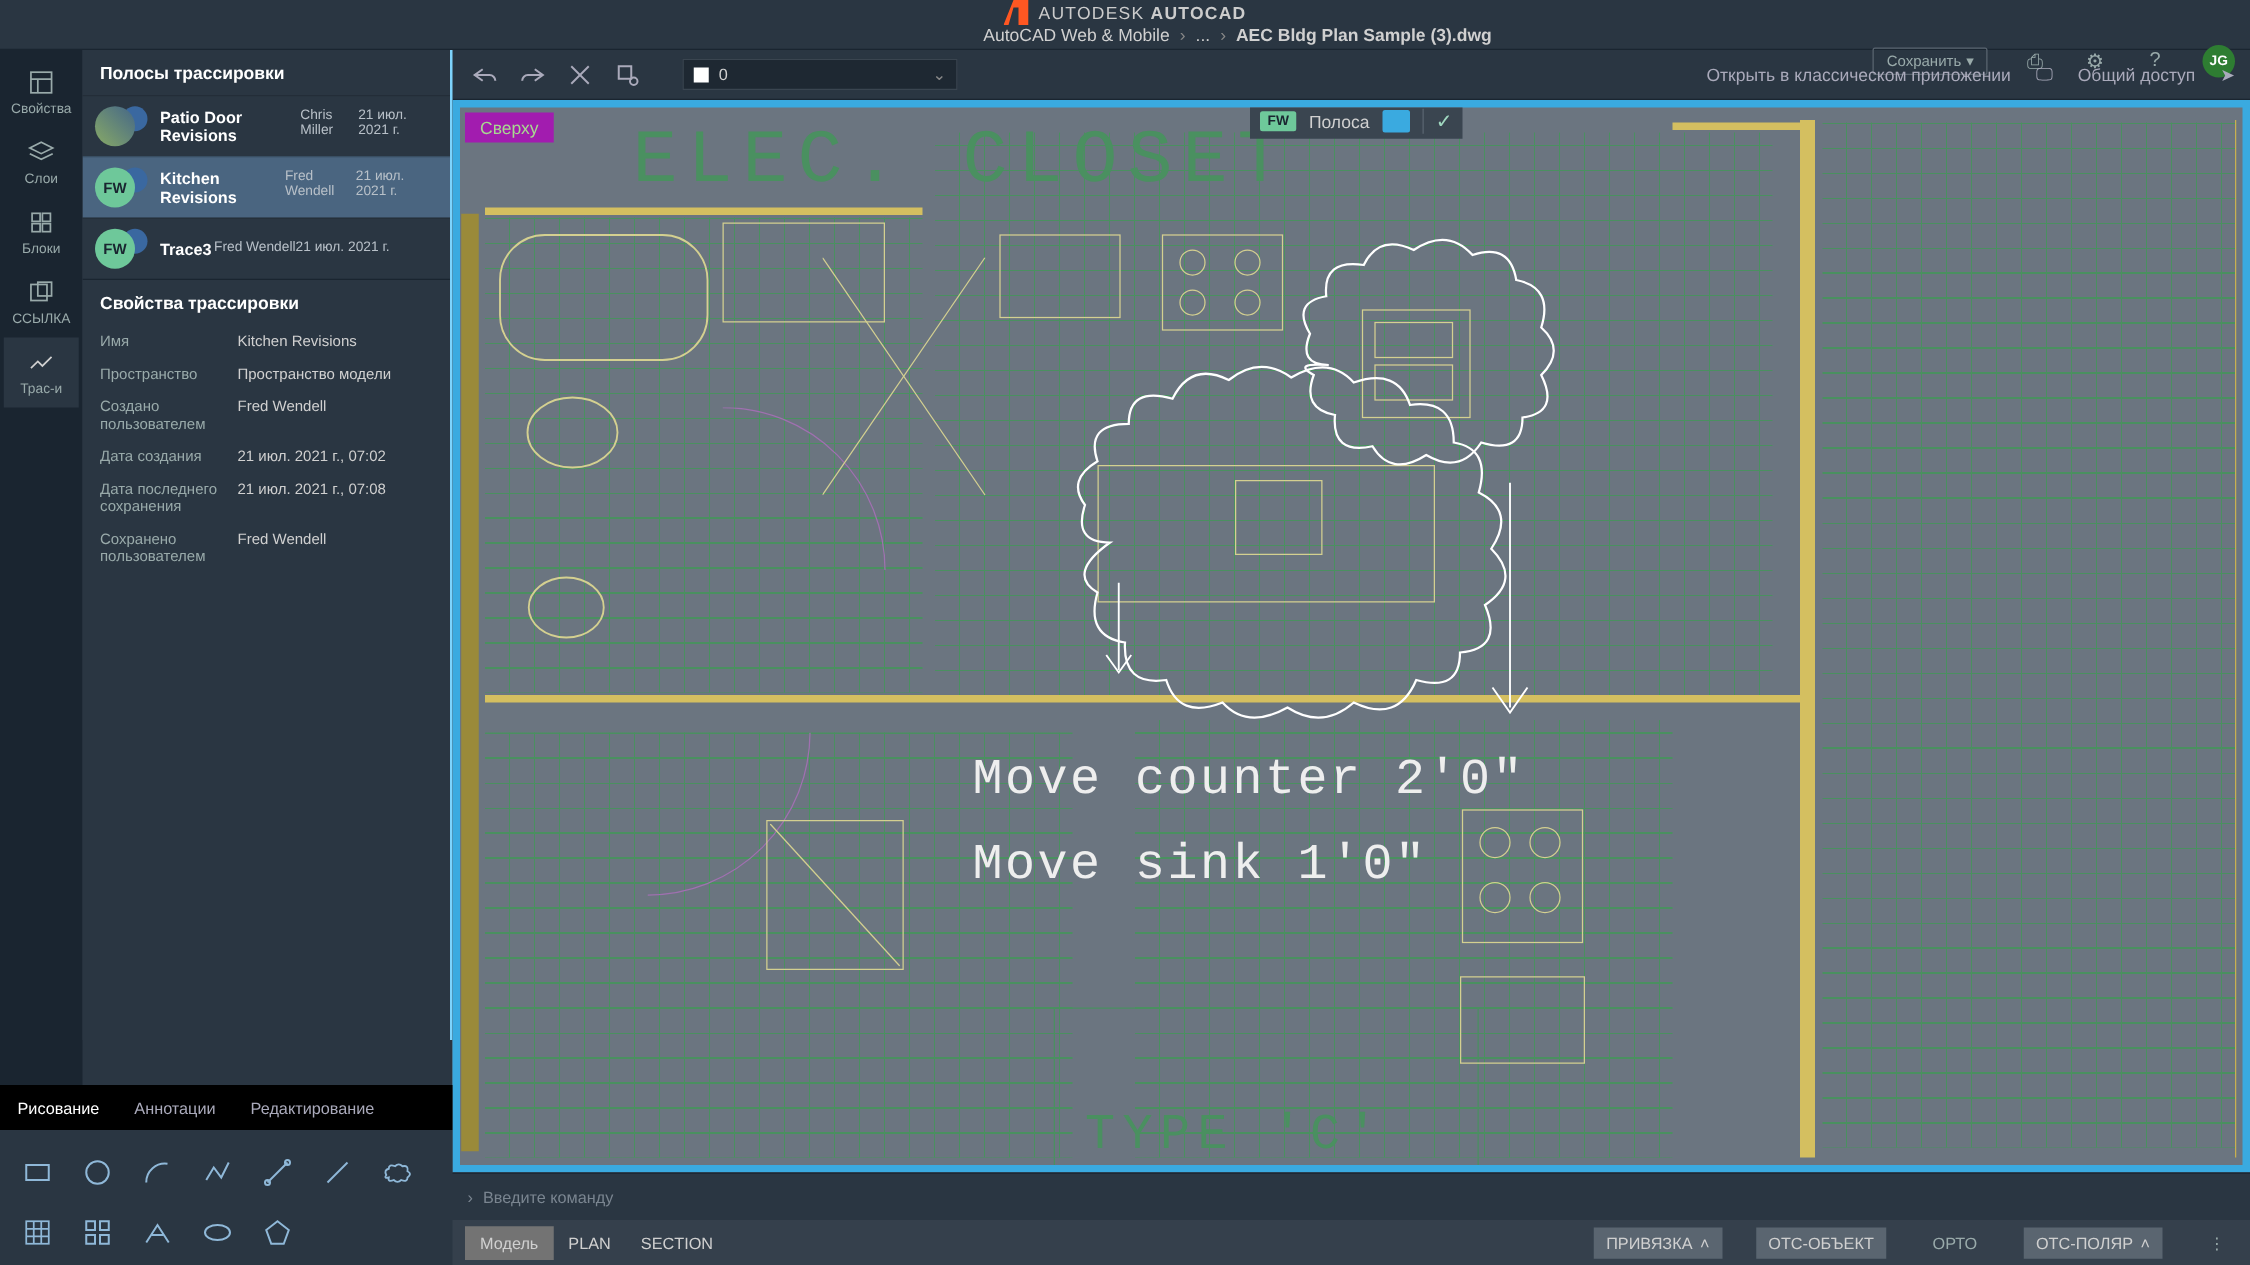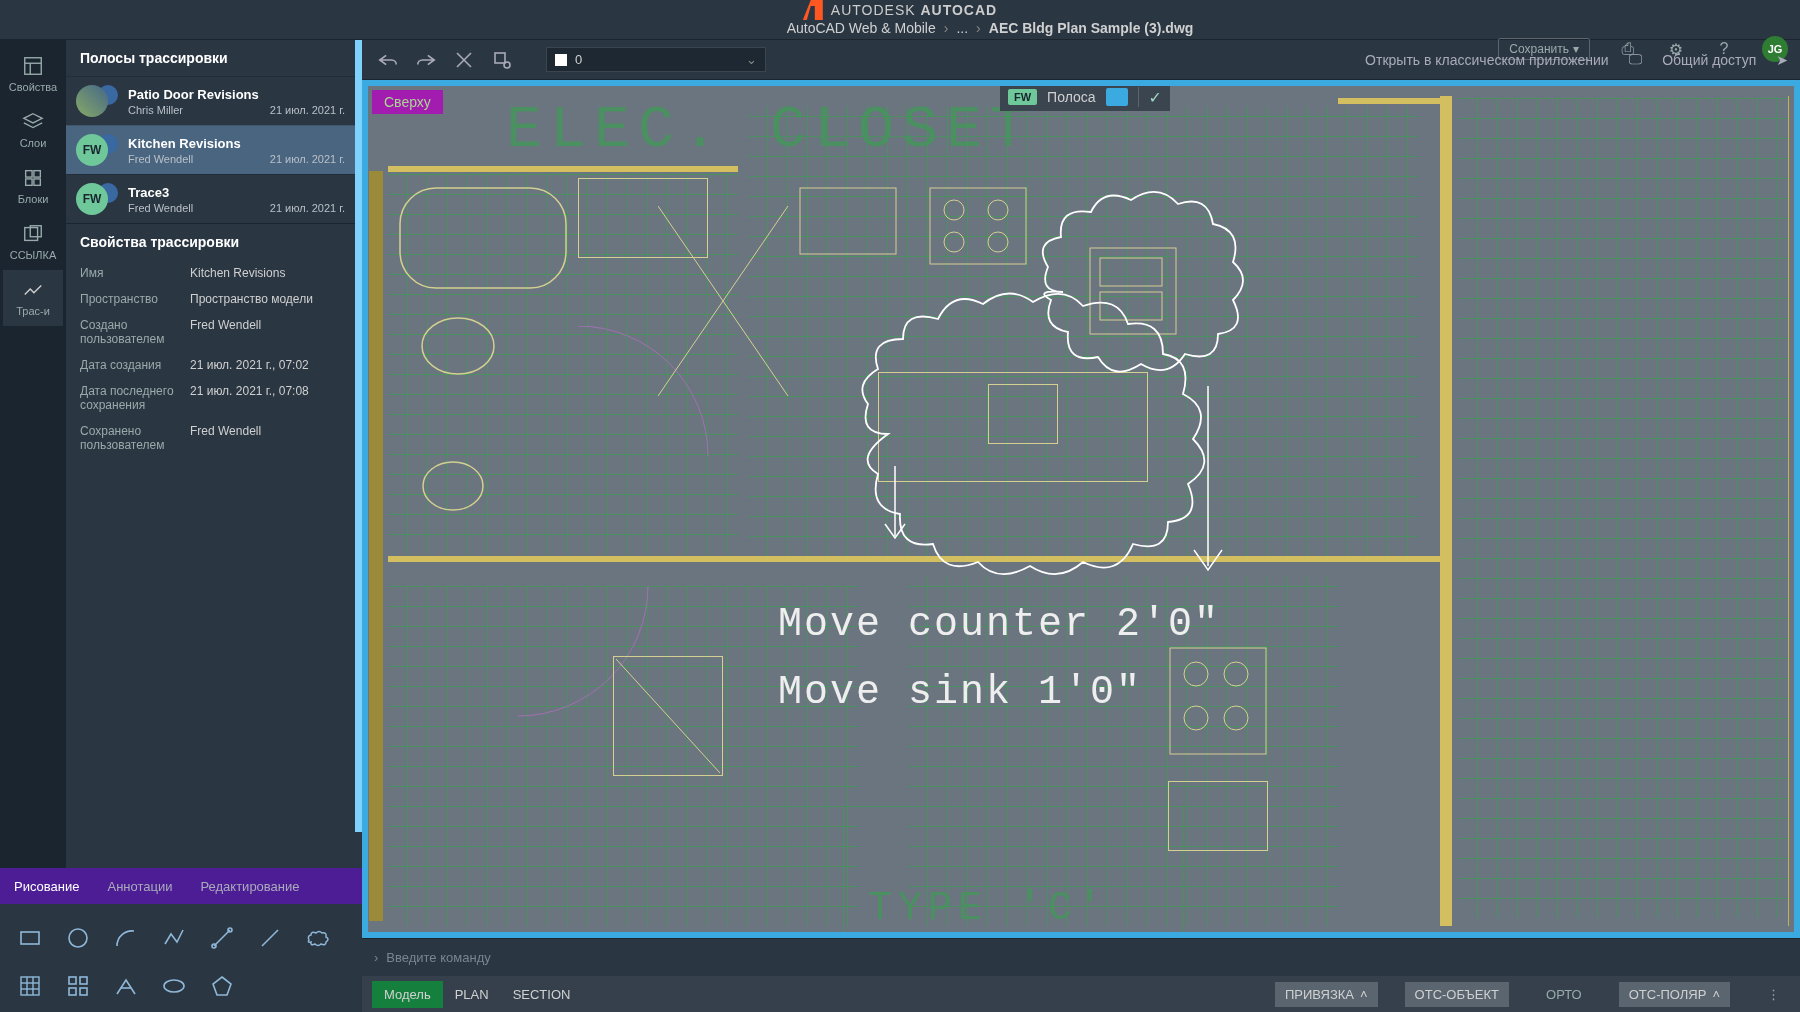--- a/index.html
+++ b/index.html
@@ -24,38 +24,38 @@
 .layer-swatch { width: 12px; height: 12px; background: #fff; }
 .toolbar-right { margin-left: auto; display: flex; align-items: center; gap: 20px; font-size: 14px; color: #aab; }
 
 
 .left-rail { position: absolute; left: 0; top: 40px; width: 66px; height: calc(100% - 40px); background: #1a2530; display: flex; flex-direction: column; align-items: center; padding-top: 6px; }
 .rail-item { width: 60px; height: 56px; display: flex; flex-direction: column; align-items: center; justify-content: center; gap: 4px; font-size: 11px; color: #9aa; cursor: pointer; }
 .rail-item.active { background: #2a3642; }
 .rail-icon { width: 22px; height: 22px; }
 
 
-.side-panel { position: absolute; left: 66px; top: 40px; width: 296px; height: calc(100% - 220px); background: #2a3642; border-right: 7px solid #7dd3fc; overflow-y: auto; }
+.side-panel { position: absolute; left: 66px; top: 40px; width: 296px; height: calc(100% - 220px); background: #2a3642; border-right: 2px solid #7dd3fc; overflow-y: auto; }
 .panel-title { padding: 10px 14px; font-size: 14px; font-weight: bold; color: #fff; }
 .trace-item { display: flex; align-items: center; padding: 8px 10px; gap: 10px; cursor: pointer; border-top: 1px solid rgba(0,0,0,0.15); }
 .trace-item.selected { background: #4a6580; }
 .trace-avatar { width: 32px; height: 32px; border-radius: 50%; display: flex; align-items: center; justify-content: center; font-size: 12px; font-weight: bold; color: #fff; position: relative; }
 .trace-avatar-stack { display: flex; position: relative;}
 .trace-avatar-2 { width: 20px; height: 20px; border-radius: 50%; margin-left: -10px; display:flex; align-items:center; justify-content:center; font-size:10px;}
-.trace-info { flex: 1; display: flex; flex-direction: column; gap: 2px; }
+.trace-info { flex: 1; display: flex; flex-direction: row; gap: 2px; }
 .trace-name { font-size: 13px; color: #fff; font-weight: bold; }
 .trace-meta { display: flex; justify-content: space-between; font-size: 11px; color: #b8c0c8; }
 .new-trace { padding: 10px 14px; color: #5aaee0; font-size: 13px; cursor: pointer; }
 .props-title { padding: 10px 14px; font-size: 14px; font-weight: bold; color: #fff; border-top: 1px solid #1a2530; }
 .prop-row { display: flex; padding: 6px 14px; font-size: 12px; }
 .prop-label { width: 110px; color: #9aa; }
 .prop-value { flex: 1; color: #d0d0d0; }
 
 
-.tool-tabs { position: absolute; left: 0; bottom: 108px; width: 362px; height: 36px; background: #4c1d95; display: flex; align-items: center; padding: 0 14px; gap: 28px; font-size: 13px; }
+.tool-tabs { position: absolute; left: 0; bottom: 108px; width: 362px; height: 36px; background: #000000; display: flex; align-items: center; padding: 0 14px; gap: 28px; font-size: 13px; }
 .tool-tab { color: #aab; cursor: pointer; }
 .tool-tab.active { color: #fff; }
 .tool-palette { position: absolute; left: 0; bottom: 0; width: 362px; height: 108px; background: #2a3642; display: flex; flex-wrap: wrap; align-content: flex-start; padding: 12px 8px; gap: 4px;}
 .pal-tool { width: 44px; height: 44px; display: flex; align-items: center; justify-content: center; color: #8fb8d8; cursor: pointer; }
 
 
 .canvas-wrap { position: absolute; left: 362px; top: 80px; right: 0; bottom: 74px; background: #6b7580; border: 6px solid #3aaae0; overflow:hidden;}
 .canvas { position: absolute; inset: 0; }
 .view-label { position: absolute; left: 4px; top: 4px; background: #a21caf; color: #a8d890; padding: 4px 12px; font-size: 14px; }
 .trace-badge-bar { position: absolute; left: 632px; top: -3px; display: flex; align-items: center; gap: 10px; background: #3a4550; padding: 4px 8px; }
@@ -64,21 +64,21 @@
 .img-btn { width: 22px; height: 18px; background: #3aaae0; border-radius: 2px; }
 .check-ic { color: #a0d8c0; }
 
 
 .cmd-line { position: absolute; left: 362px; right: 0; bottom: 36px; height: 38px; background: #2a3642; border-top: 1px solid #1a2530; display: flex; align-items: center; padding: 0 12px; color: #7a8590; font-size: 13px; }
 .cmd-chev { margin-right: 8px; }
 
 
 .status-bar { position: absolute; left: 362px; right: 0; bottom: 0; height: 36px; background: #35404c; display: flex; align-items: center; padding: 0 10px; font-size: 13px; }
 .status-tab { padding: 6px 12px; color: #d0d0d0; cursor: pointer; }
-.status-tab.active { background: #15803d; }
+.status-tab.active { background: #737373; }
 .status-right { margin-left: auto; display: flex; align-items: center; gap: 27px; }
 .status-toggle { background: #5a6570; padding: 5px 10px; display: flex; align-items: center; gap: 6px; }
 .status-off { padding: 5px 10px; color: #9aa; }
 .grid-fill { position:absolute; background: repeating-linear-gradient(0deg, transparent, transparent 19px, #4a9060 19px, #4a9060 20px), repeating-linear-gradient(90deg, transparent, transparent 19px, #4a9060 19px, #4a9060 20px);}
 .yellow-line { position:absolute; background:#d4bf60;}
 .annot-text { position:absolute; font-family: 'Courier New', monospace; color:#eee; font-size: 40px; letter-spacing: 2px; white-space:nowrap; font-weight:100;}
 .elec-text { position:absolute; font-family: 'Courier New', monospace; color:#4a9060; font-size: 60px; letter-spacing: 8px; white-space:nowrap;}
 .a107-text { position:absolute; font-family: 'Courier New', monospace; color:#4a9060; font-size: 56px; letter-spacing: 6px;}
 .cloud { position:absolute; border: none; }
 </style>

